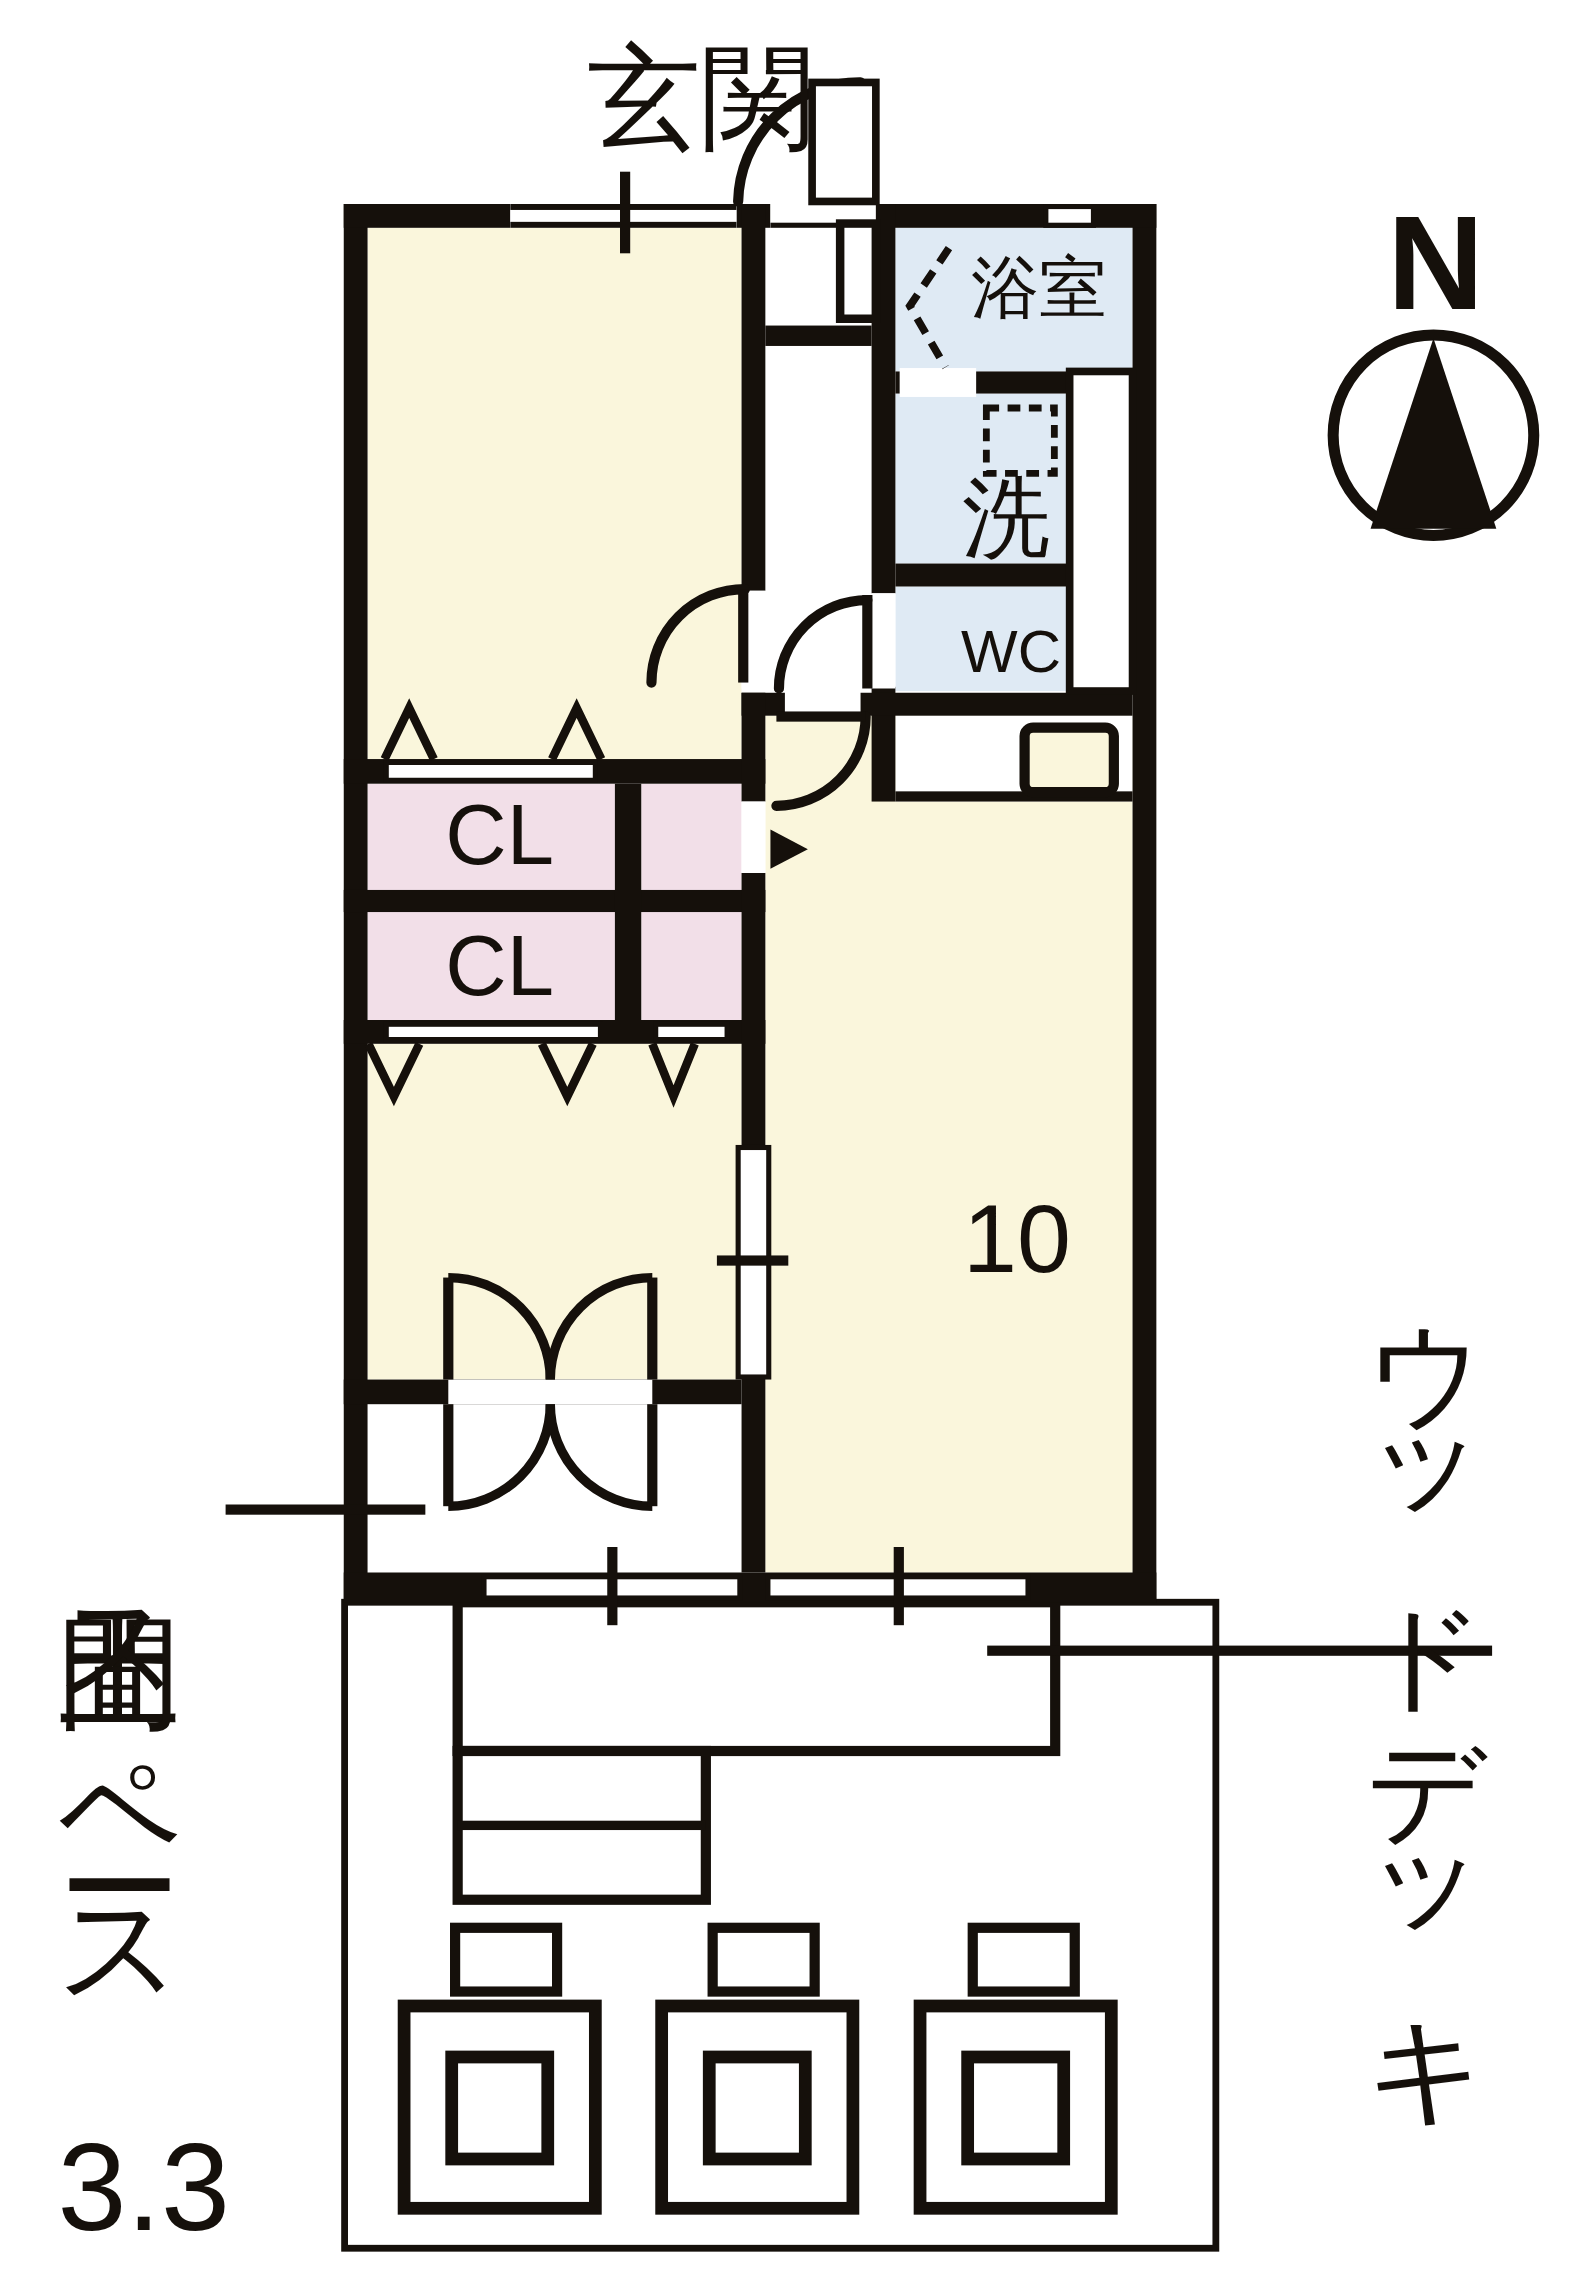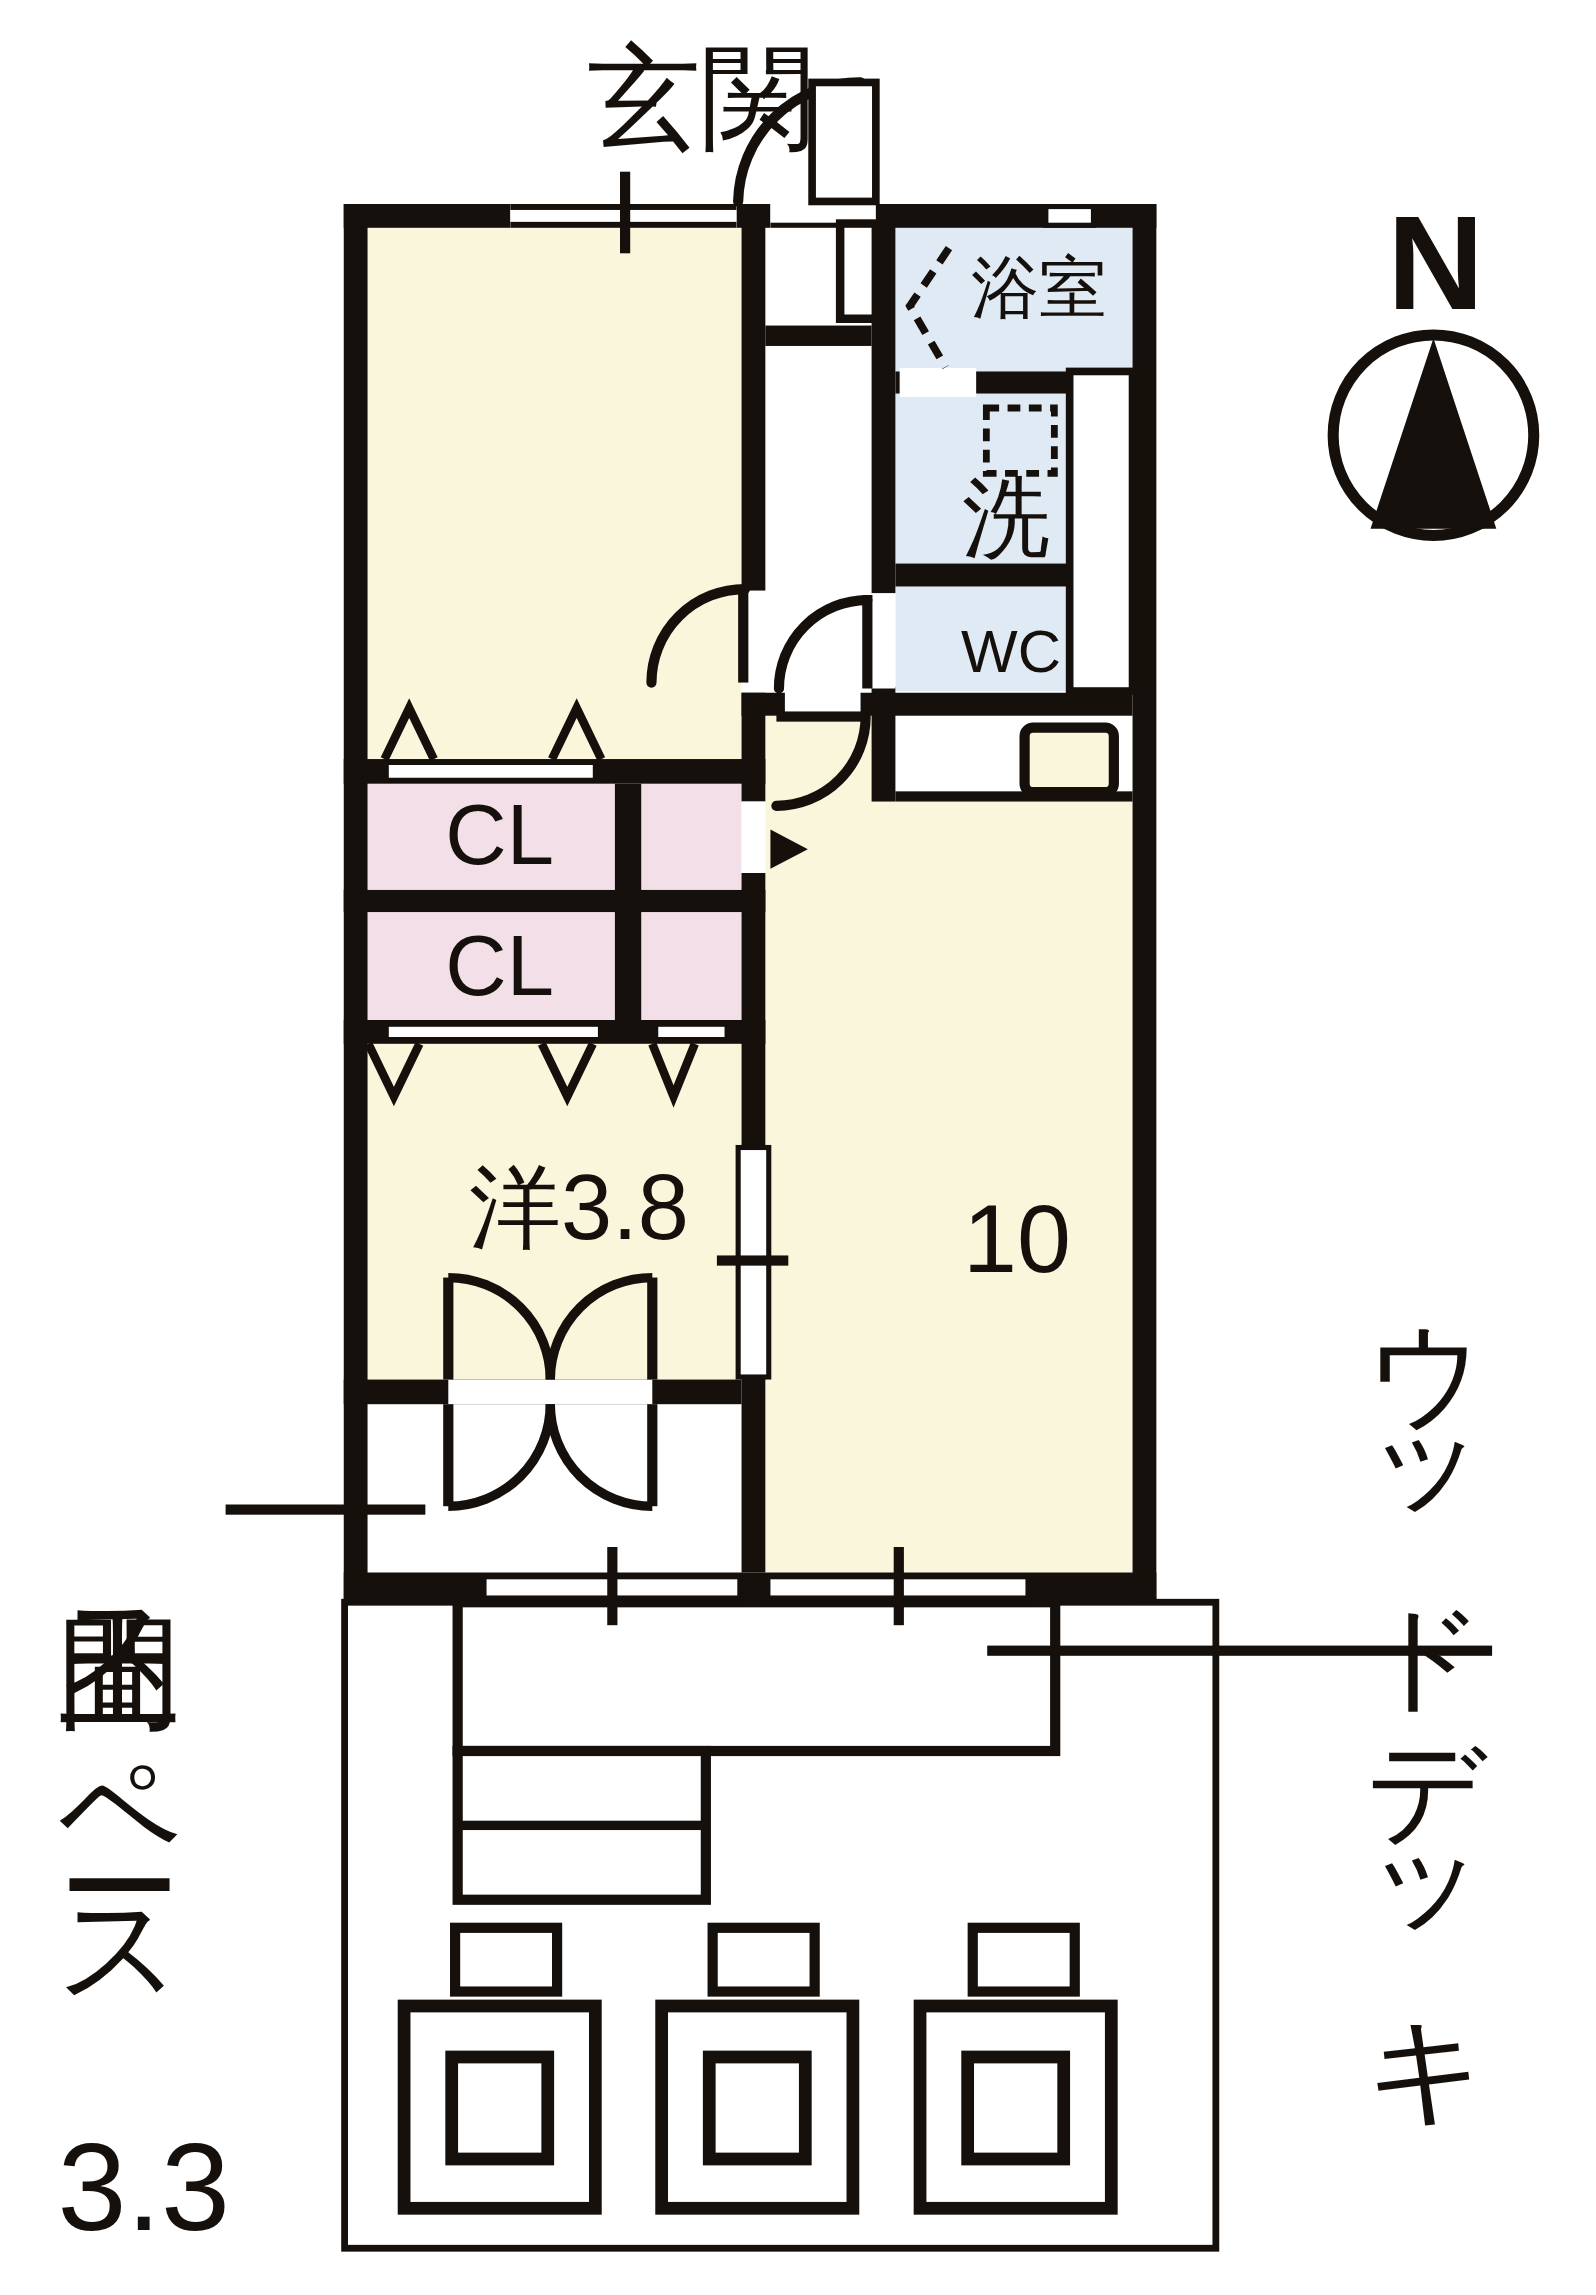--- a/index.html
+++ b/index.html
@@ -181,21 +181,20 @@
 <div class="label" style="left:920px;top:253px;width:187px;font-size:68px;">浴室</div>
 
 <div class="label" style="left:956px;top:474px;width:94px;font-size:88px;">洗</div>
 
 <div class="label" style="left:908px;top:593px;width:153px;font-size:60px;margin-top:29px;">WC</div>
 
 <div class="label" style="left:435px;top:792px;width:119px;font-size:85px;">CL</div>
 
 <div class="label" style="left:435px;top:923px;width:119px;font-size:85px;">CL</div>
 
-<div class="label" style="left:417px;top:1161px;width:272px;font-size:92px;">洋3.8</div>
 
 <div class="label" style="left:833px;top:1190px;width:238px;font-size:97px;">10</div>
 
 <div class="label vert" style="left:60px;top:1122px;height:859px;font-size:122px;letter-spacing:8.5px;">土間スペース</div>
 <div class="label" style="left:34px;top:2125px;width:196px;font-size:124px;">3.3</div>
 
 <div class="label vert" style="left:1369px;top:1243px;height:765px;font-size:117px;letter-spacing:5.1px;">ウッドデッキ</div>
 
 <div class="label" style="left:1382px;top:196px;width:102px;font-size:134px;font-weight:700;">N</div>
 

